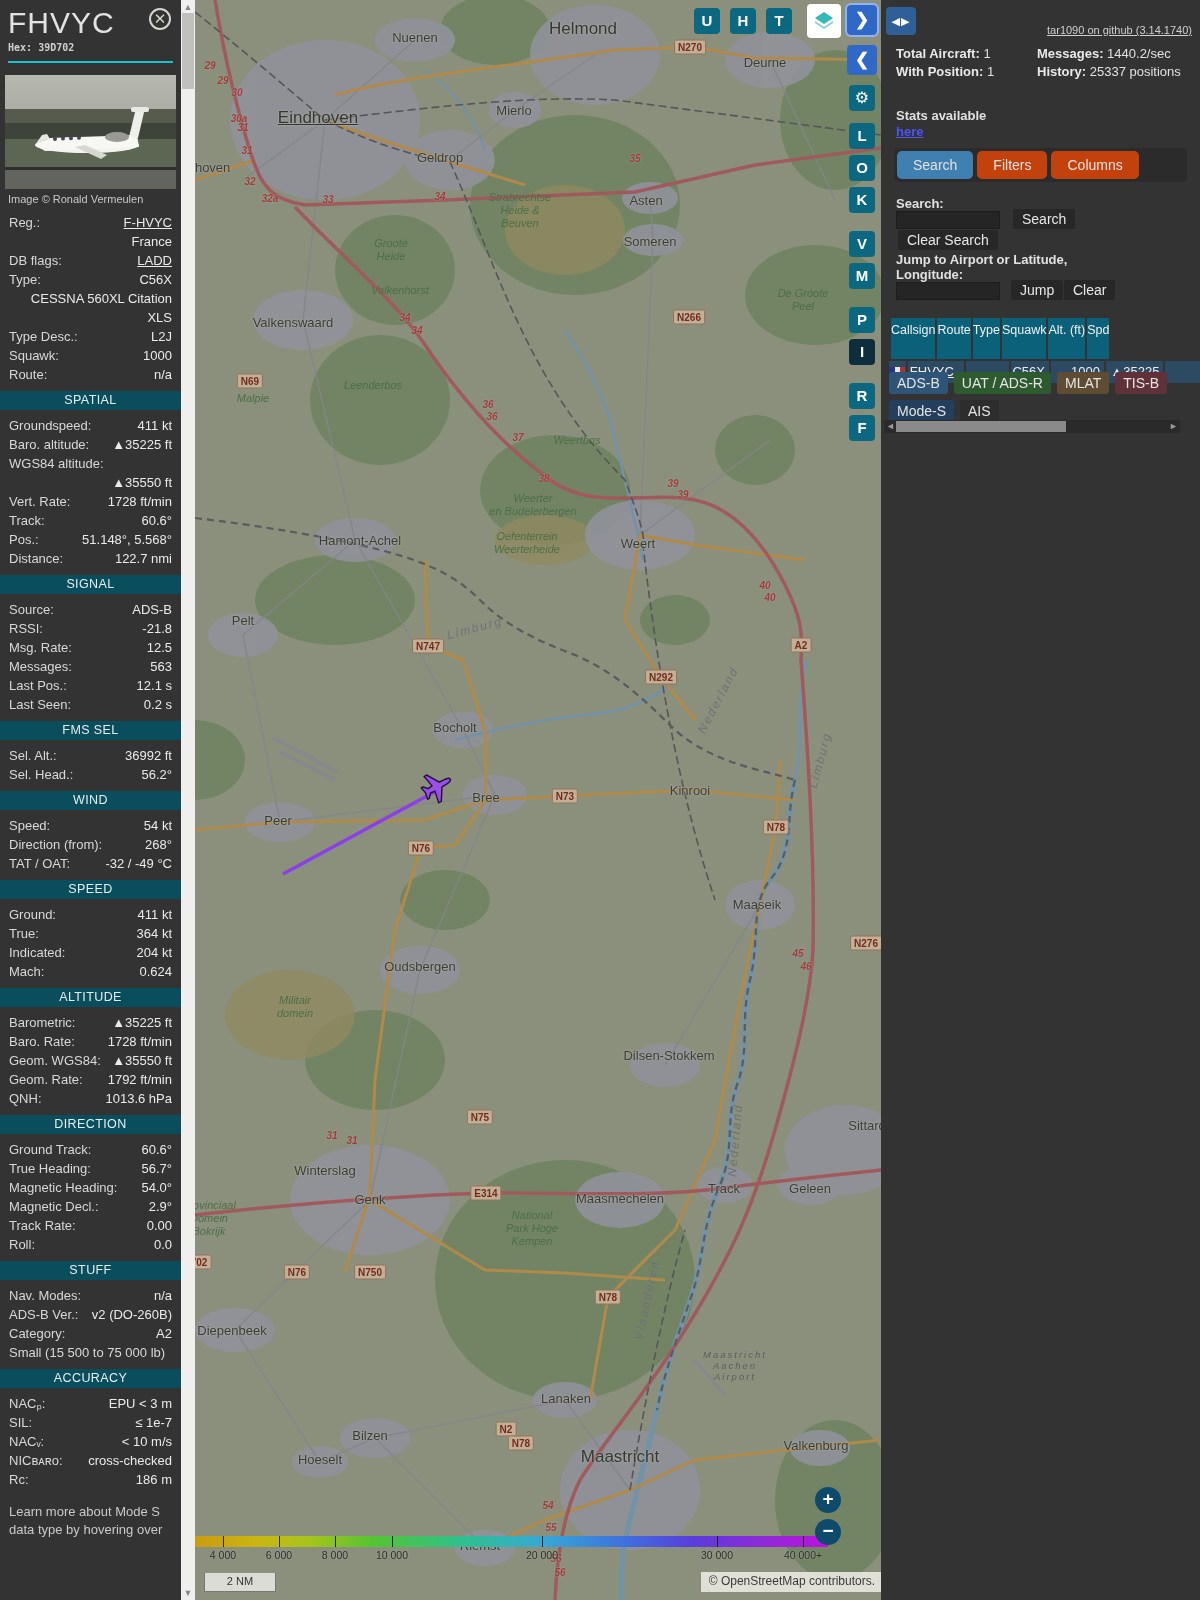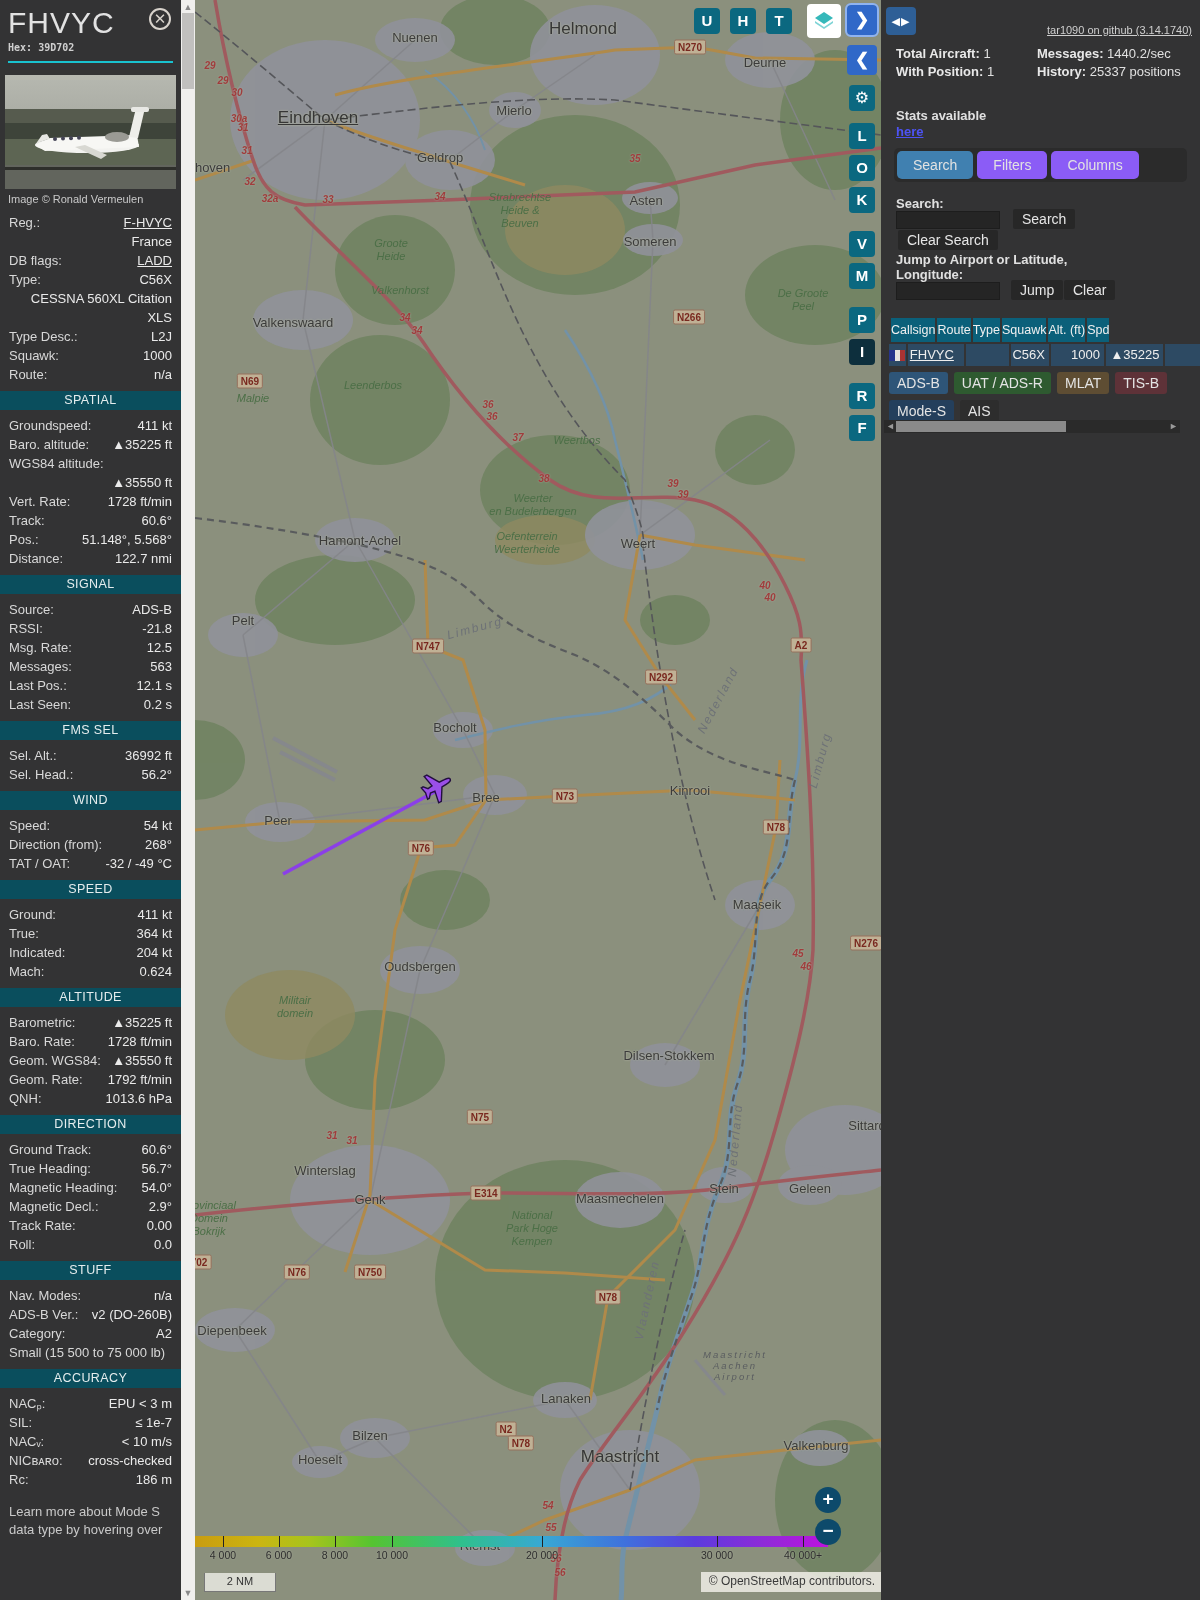--- a/index.html
+++ b/index.html
@@ -59,29 +59,29 @@
 
   
   #rpanel { position:absolute; left:881px; top:0; width:319px; height:1600px; background:#333334; color:#e0e0e0; font-size:13px; }
   #rp-toggle { position:absolute; left:5px; top:7px; width:30px; height:28px; background:#2e5f96; border-radius:4px; color:#fff; text-align:center; line-height:28px; font-size:11px; letter-spacing:1px; cursor:pointer; }
   #rp-github { position:absolute; right:8px; top:24px; font-size:11px; color:#cfcfcf; text-decoration:underline; cursor:pointer; }
   .rp-stats { position:absolute; left:15px; top:46px; width:295px; display:grid; grid-template-columns:137px 158px; gap:2px 4px; line-height:16px; }
   .rp-stats b { color:#e8e8e8; }
   #stats-avail { position:absolute; left:15px; top:108px; font-weight:bold; line-height:16px; }
   #stats-avail .here { color:#4d53f5; text-decoration:underline; cursor:pointer; font-weight:bold; }
   #rp-tabs { position:absolute; left:13px; top:148px; width:293px; background:#2b2b2b; border-radius:5px; padding:3px; display:flex; gap:4px; }
-  .tab { padding:6px 16px; border-radius:5px; background:#8b5cf6; color:#e2e2e2; font-size:14px; cursor:pointer; }
+  .tab { padding:6px 16px; border-radius:5px; background:#c2410c; color:#e2e2e2; font-size:14px; cursor:pointer; }
   .tab.active { background:#4080b0; }
   #rp-search-label { position:absolute; left:15px; top:196px; font-weight:bold; }
   .rp-input { position:absolute; background:#252525; border:1px solid #1d1d1d; height:18px; width:104px; color:#ddd; font-size:12px; }
   .rp-btn { position:absolute; background:#272727; color:#e6e6e6; font-size:14px; padding:2px 9px; border:none; border-radius:2px; cursor:pointer; }
   #rp-jumplabel { position:absolute; left:15px; top:252px; width:230px; font-weight:bold; line-height:15px; }
   #rp-table { position:absolute; left:8px; top:318px; width:311px; overflow:hidden; }
   #rp-table .thead, #rp-table .trow { display:flex; gap:2px; }
-  #rp-table .th { background:#0b607a; color:#f0f0f0; font-size:12.5px; text-align:center; line-height:24px; height:24px; }
+  #rp-table .th { background:#0b607a; color:#f0f0f0; font-size:12.5px; text-align:center; line-height:24px; height:41px; }
   #rp-table .td { background:#2d4a63; color:#eee; font-size:13px; line-height:22px; height:22px; margin-top:2px; text-align:right; padding-right:4px; }
   .c0{width:22px;} .c1{width:72px;} .c2{width:55px;} .c3{width:48px;} .c4{width:68px;} .c5{width:74px;} .c6{width:44px;}
   #rp-table .td.c1 { text-align:left; text-decoration:underline; padding-left:2px; cursor:pointer; }
   #rp-table .td.c0 { padding:0; display:flex; align-items:center; justify-content:center; }
   .flag { width:16px; height:11px; display:flex; }
   .flag i { flex:1; } .flag i:nth-child(1){background:#27348b;} .flag i:nth-child(2){background:#e8e4de;} .flag i:nth-child(3){background:#a33;}
   #src-legend { position:absolute; left:8px; top:372px; width:300px; display:flex; flex-wrap:wrap; gap:6px; }
   .srcbtn { padding:3px 8px; border-radius:3px; font-size:14px; color:#e4e4e4; cursor:pointer; }
   .adsb{background:#2e5578;} .uat{background:#2e5a30;} .mlat{background:#5e4d33;} .tisb{background:#5e3238;} .modes{background:#243f5c;} .ais{background:#2d2d2d;}
   #rp-hscroll { position:absolute; left:3px; top:420px; width:296px; height:13px; background:#2a2a2a; }
@@ -589,21 +589,21 @@
       <div class="mlabel city" style="left: 474px; top: 1055px;">Dilsen-Stokkem</div>
 
       <div class="mlabel city" style="left: 672px; top: 1125px;">Sittard</div>
 
       <div class="mlabel city" style="left: 130px; top: 1170px;">Winterslag</div>
 
       <div class="mlabel city" style="left: 175px; top: 1199px; text-align: center;">Genk</div>
 
       <div class="mlabel city" style="left: 425px; top: 1198px;">Maasmechelen</div>
 
-      <div class="mlabel city" style="left: 529px; top: 1188px;">Stein</div>
+      <div class="mlabel city" style="left: 529px; top: 1188px;">Track</div>
 
       <div class="mlabel city" style="left: 615px; top: 1188px;">Geleen</div>
 
       <div class="mlabel city" style="left: 37px; top: 1330px;">Diepenbeek</div>
 
       <div class="mlabel city" style="left: 371px; top: 1398px;">Lanaken</div>
 
       <div class="mlabel city" style="left: 175px; top: 1435px;">Bilzen</div>
 
       <div class="mlabel city" style="left: 621px; top: 1445px;">Valkenburg</div>

